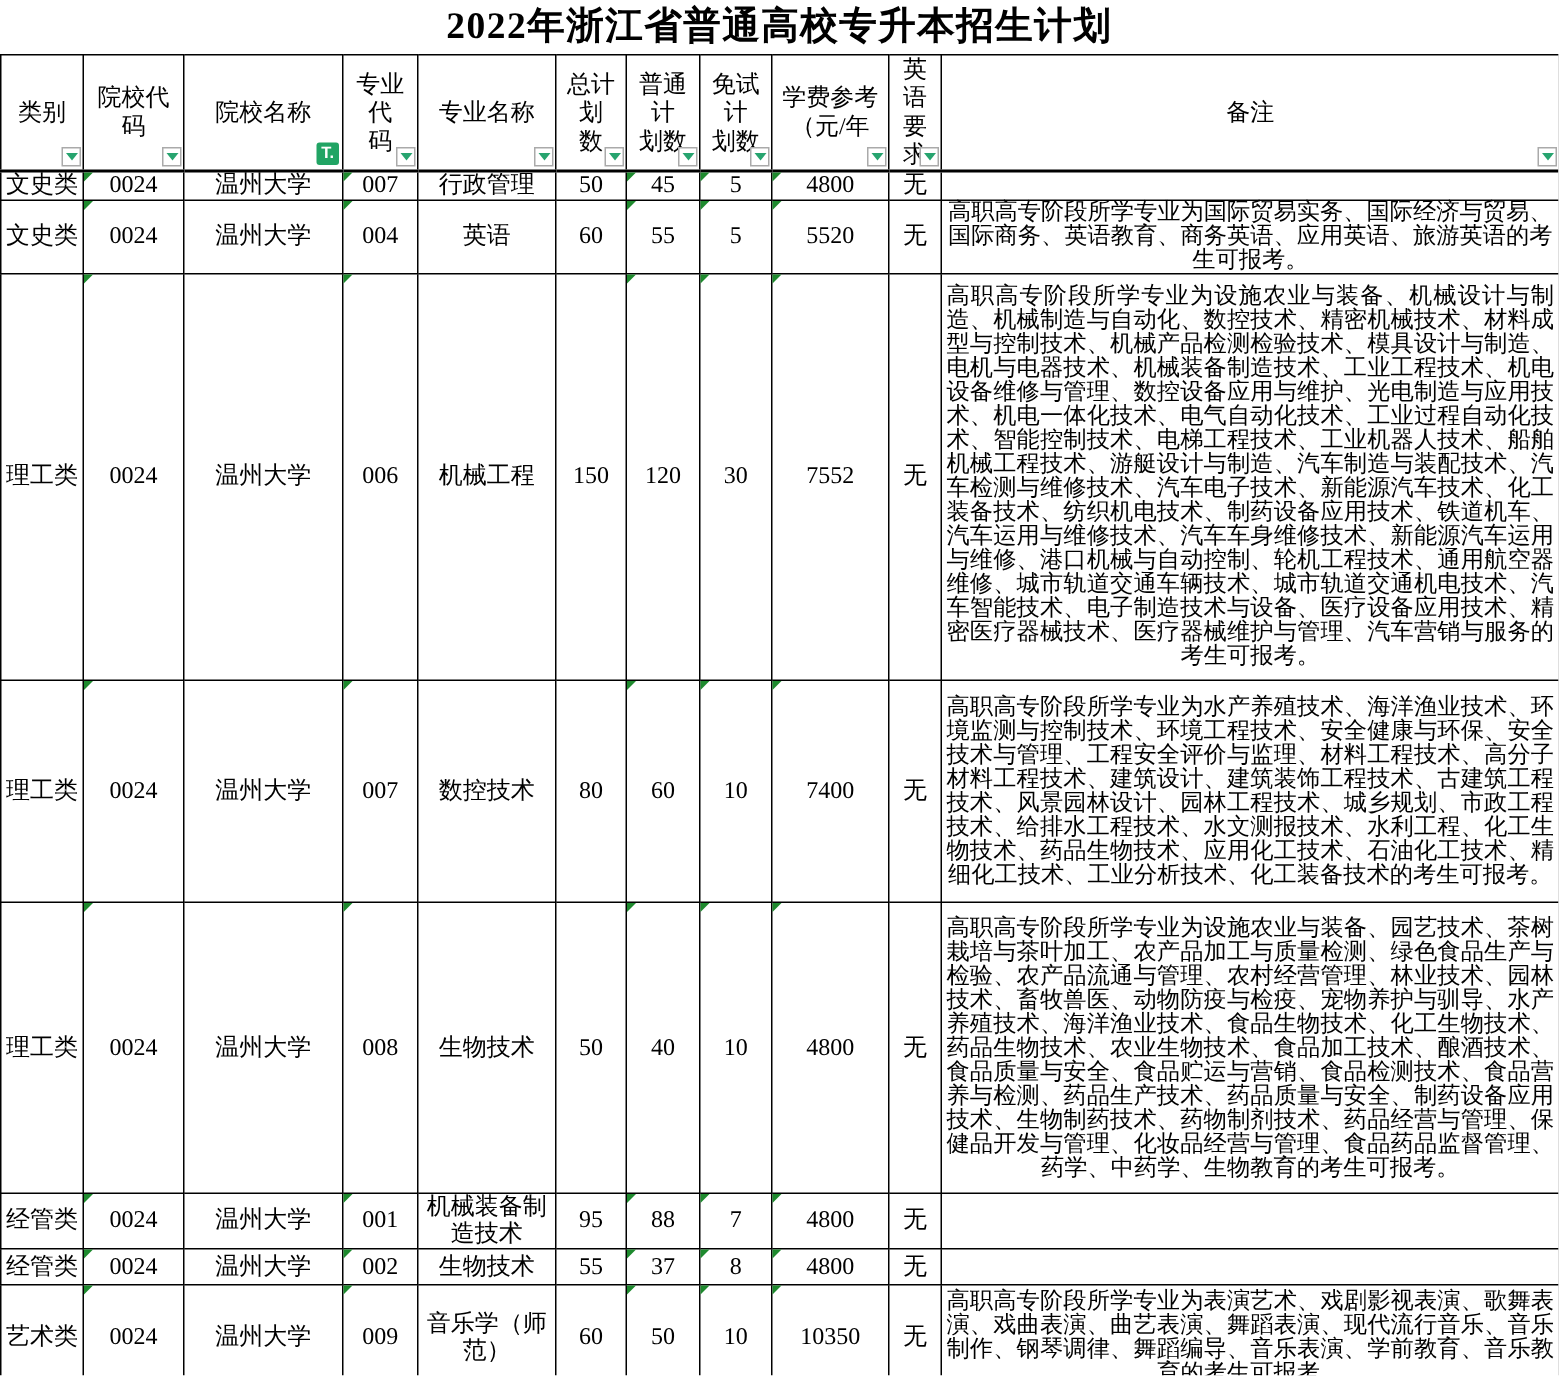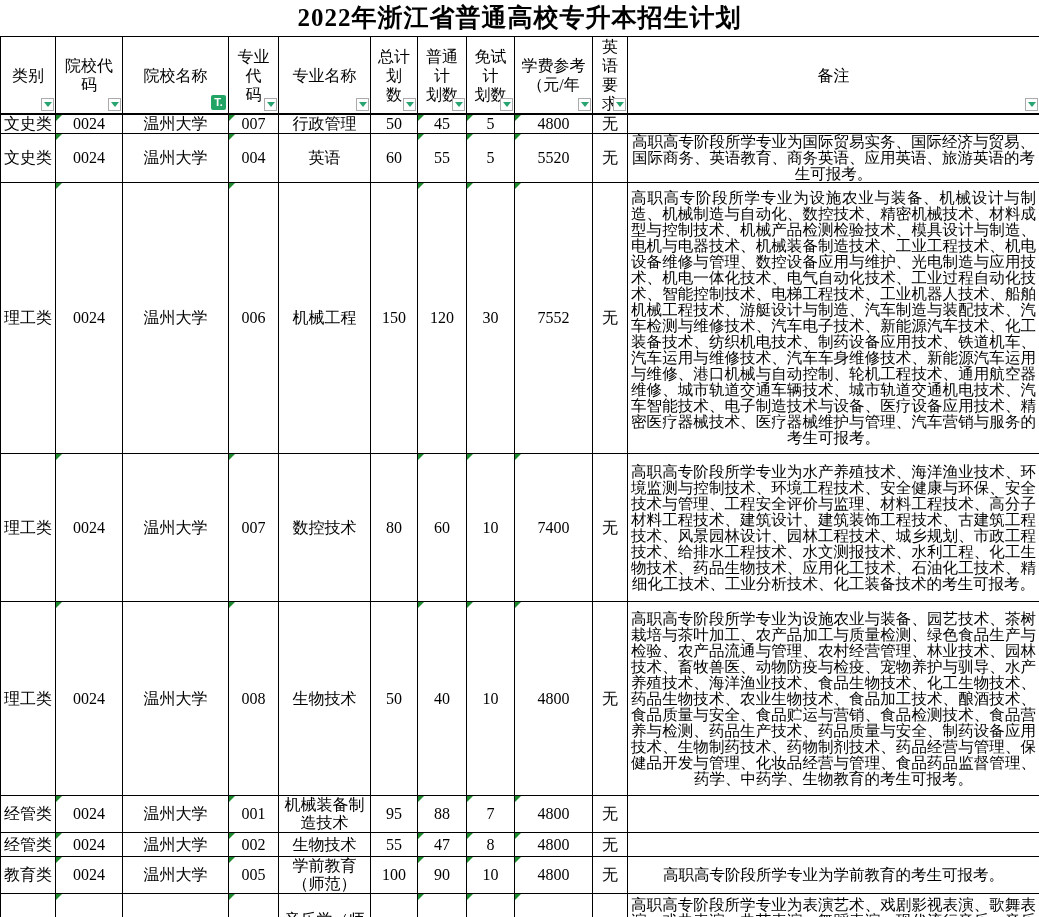--- a/index.html
+++ b/index.html
@@ -171,38 +171,25 @@
           <td>无</td>
           <td class="remark-cell remark-short"></td>
         </tr>
         <tr style="height: 24px;">
           <td>经管类</td>
           <td class="flag">0024</td>
           <td>温州大学</td>
           <td class="flag">002</td>
           <td>生物技术</td>
           <td>55</td>
-          <td class="flag">47</td>
+          <td class="flag">37</td>
           <td class="flag">8</td>
           <td class="flag">4800</td>
           <td>无</td>
           <td class="remark-cell remark-short"></td>
-        </tr>
-        <tr style="height: 34px;">
-          <td>教育类</td>
-          <td class="flag">0024</td>
-          <td>温州大学</td>
-          <td class="flag">005</td>
-          <td>学前教育（师范）</td>
-          <td>100</td>
-          <td class="flag">90</td>
-          <td class="flag">10</td>
-          <td class="flag">4800</td>
-          <td>无</td>
-          <td class="remark-cell remark-short">高职高专阶段所学专业为学前教育的考生可报考。</td>
         </tr>
         <tr style="height: 71px;">
           <td>艺术类</td>
           <td class="flag">0024</td>
           <td>温州大学</td>
           <td class="flag">009</td>
           <td>音乐学（师范）</td>
           <td>60</td>
           <td class="flag">50</td>
           <td class="flag">10</td>

